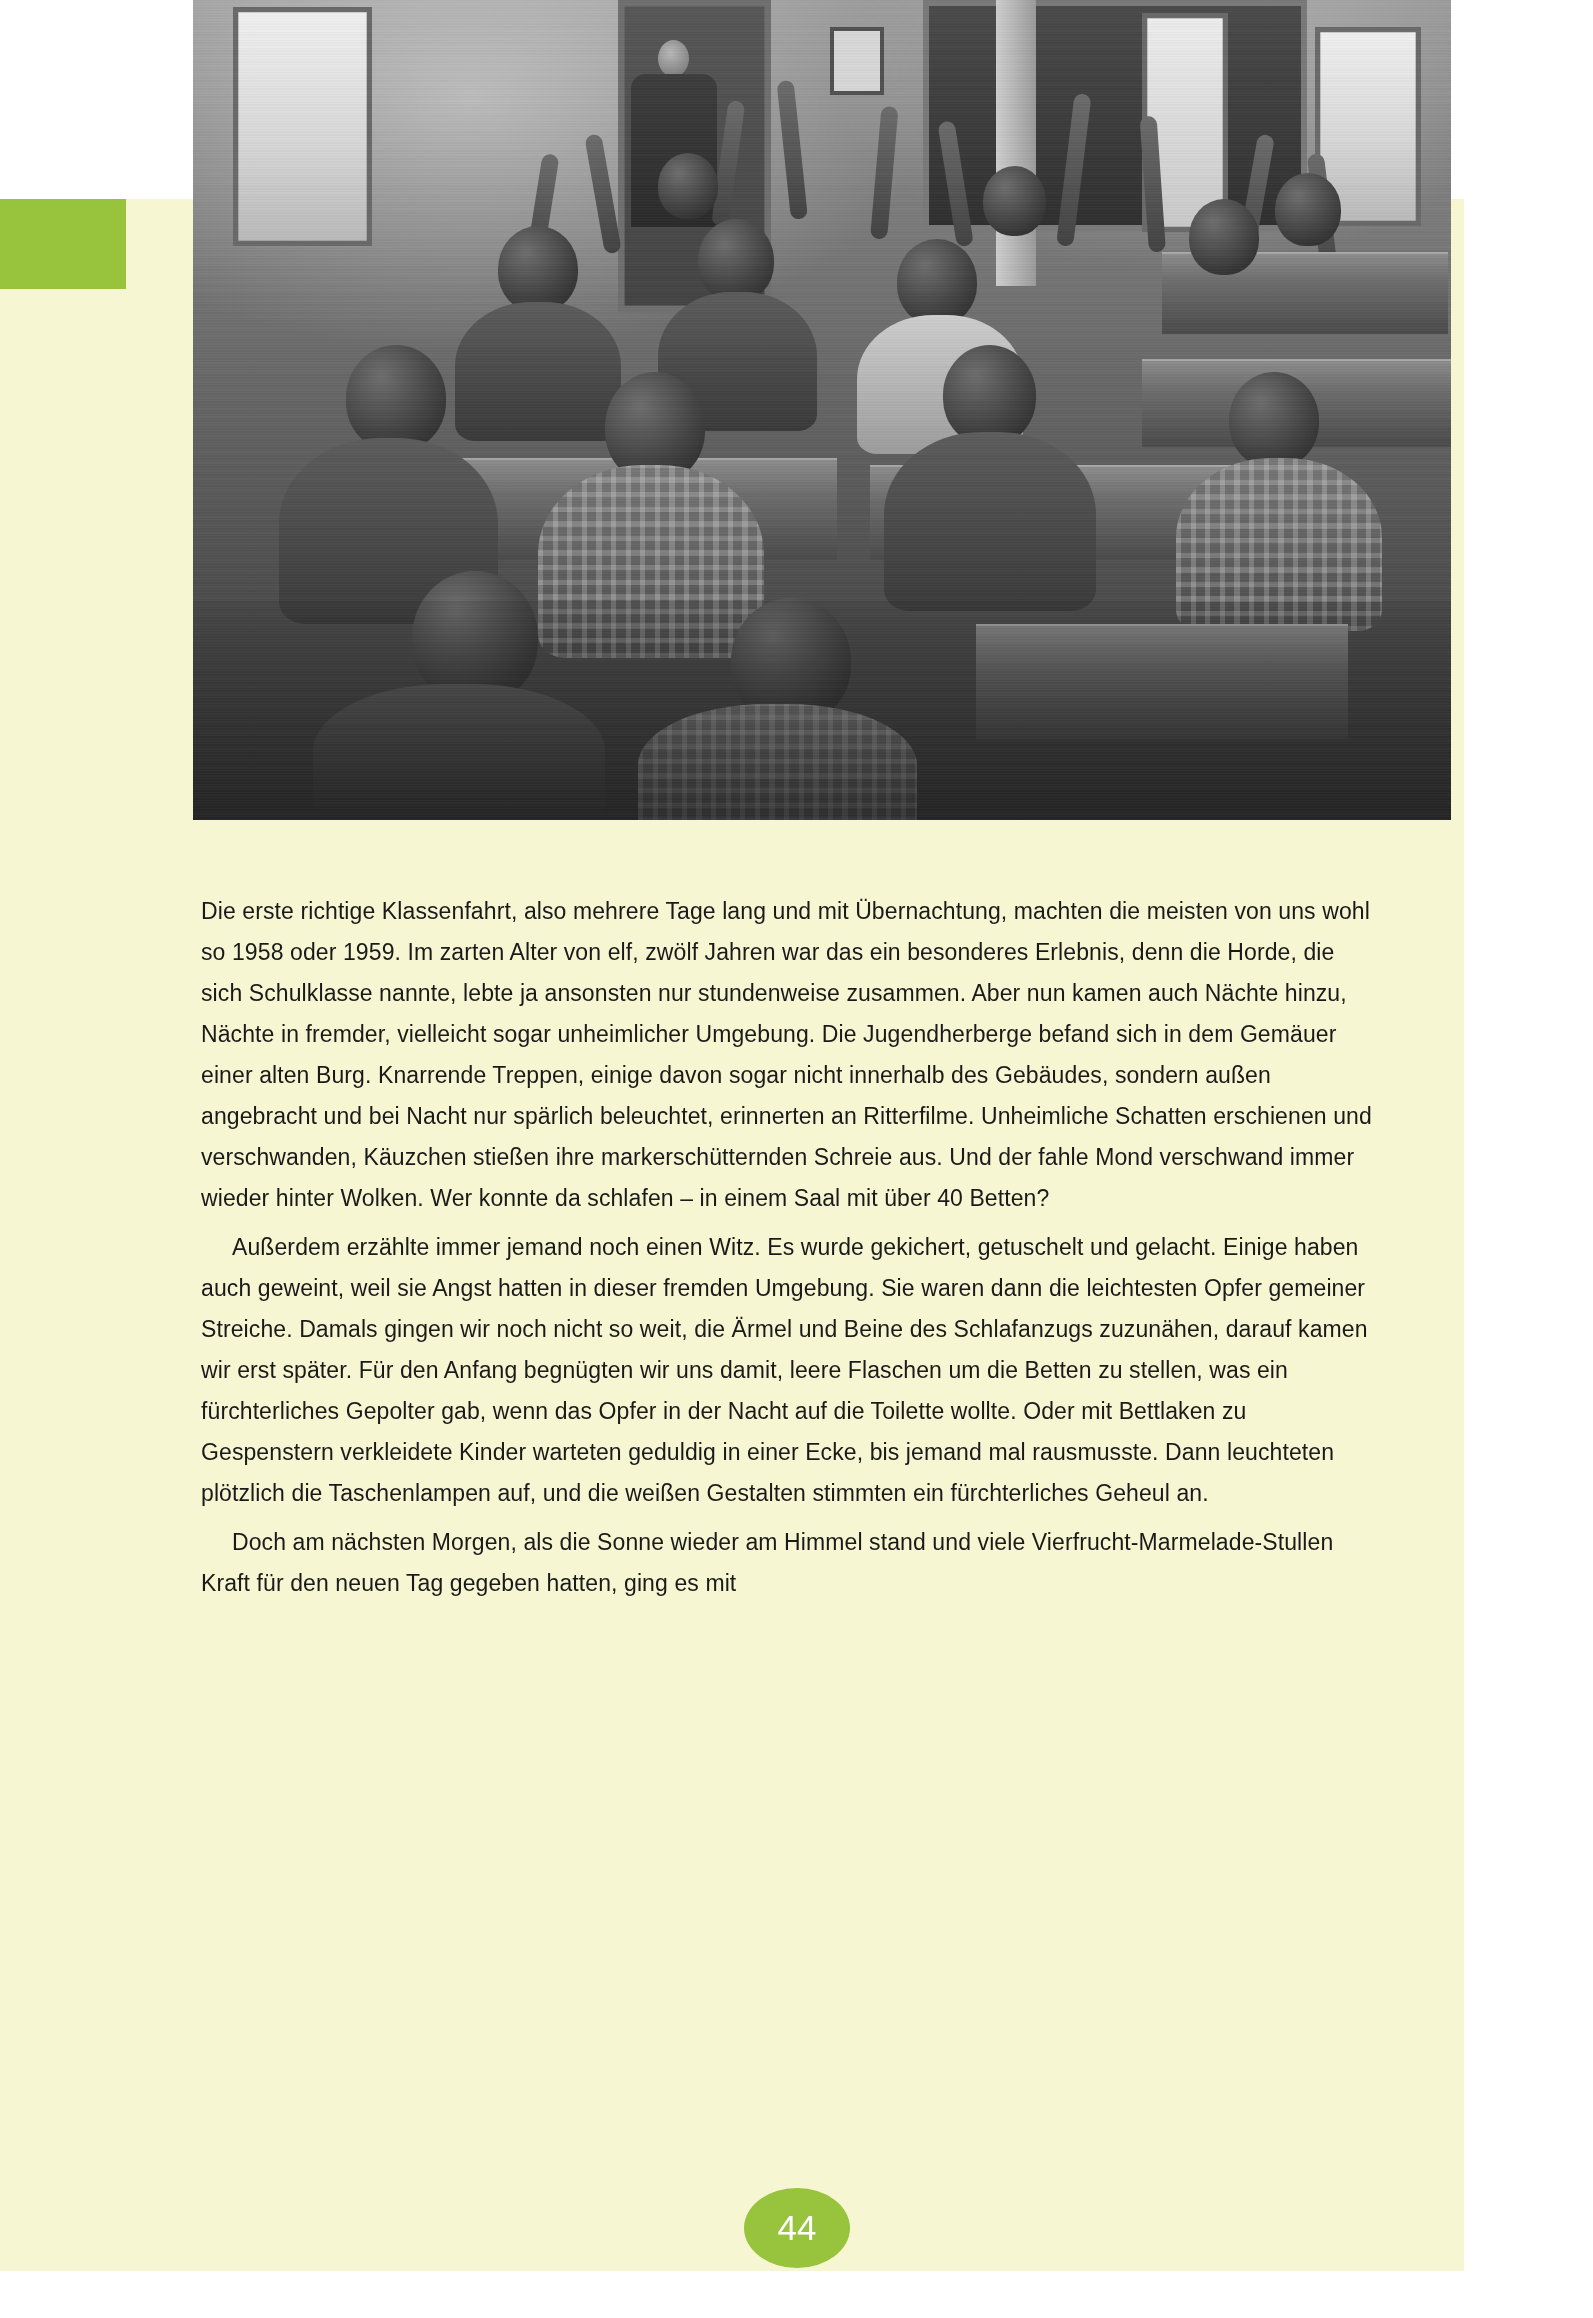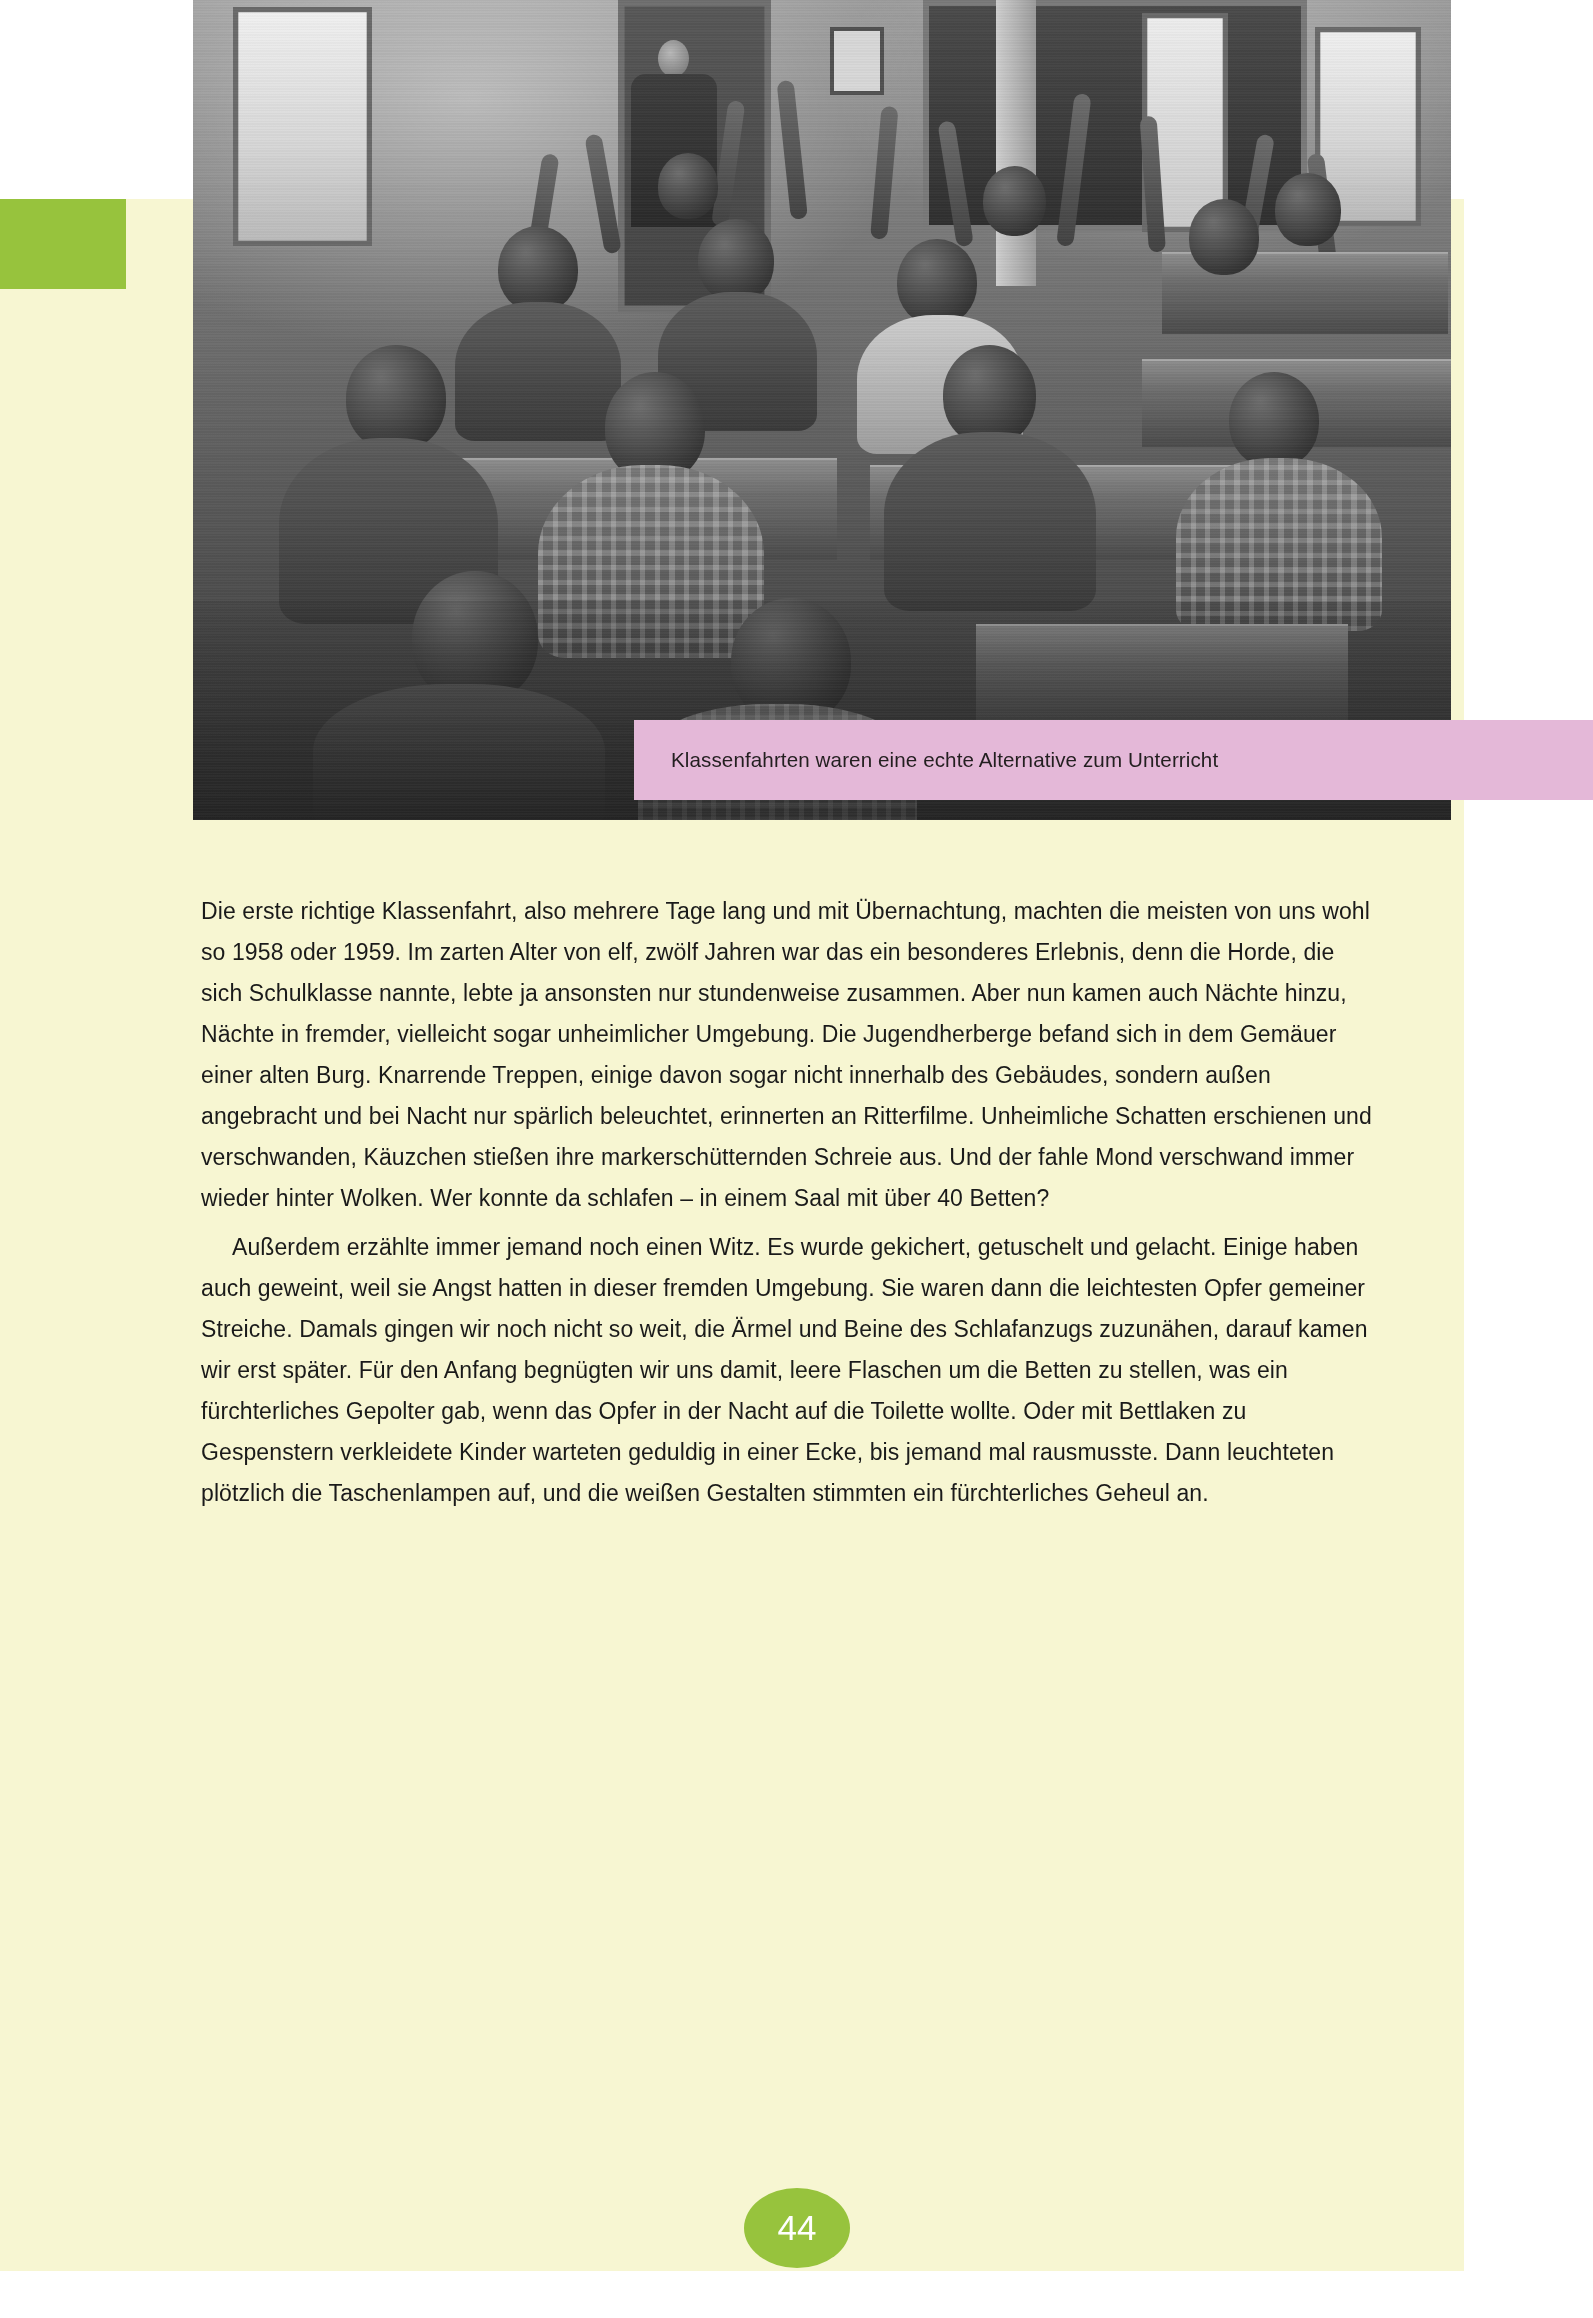--- a/index.html
+++ b/index.html
@@ -304,28 +304,26 @@
       <div class="body" style="left:120px; top:684px; width:292px; height:146px;"></div>
 
       <div class="head" style="left:538px; top:598px; width:120px; height:126px;"></div>
       <div class="body plaid" style="left:445px; top:704px; width:279px; height:133px;"></div>
 
       <div class="ph-floor"></div>
       <div class="photo-grain"></div>
     </div>
   </div>
 
-  <div class="caption-band">
-    <span class="caption-text">Klassenfahrten waren eine echte Alternative zum Unterricht</span>
-  </div>
 
   <div class="content">
     <div class="body-text">
       <p>Die erste richtige Klassenfahrt, also mehrere Tage lang und mit Übernachtung, machten die meisten von uns wohl so 1958 oder 1959. Im zarten Alter von elf, zwölf Jahren war das ein besonderes Erlebnis, denn die Horde, die sich Schulklasse nannte, lebte ja ansonsten nur stundenweise zusammen. Aber nun kamen auch Nächte hinzu, Nächte in fremder, vielleicht sogar unheimlicher Umgebung. Die Jugendherberge befand sich in dem Gemäuer einer alten Burg. Knarrende Treppen, einige davon sogar nicht innerhalb des Gebäudes, sondern außen angebracht und bei Nacht nur spärlich beleuchtet, erinnerten an Ritterfilme. Unheimliche Schatten erschienen und verschwanden, Käuzchen stießen ihre markerschütternden Schreie aus. Und der fahle Mond verschwand immer wieder hinter Wolken. Wer konnte da schlafen – in einem Saal mit über 40 Betten?</p>
       <p class="indent">Außerdem erzählte immer jemand noch einen Witz. Es wurde gekichert, getuschelt und gelacht. Einige haben auch geweint, weil sie Angst hatten in dieser fremden Umgebung. Sie waren dann die leichtesten Opfer gemeiner Streiche. Damals gingen wir noch nicht so weit, die Ärmel und Beine des Schlafanzugs zuzunähen, darauf kamen wir erst später. Für den Anfang begnügten wir uns damit, leere Flaschen um die Betten zu stellen, was ein fürchterliches Gepolter gab, wenn das Opfer in der Nacht auf die Toilette wollte. Oder mit Bettlaken zu Gespenstern verkleidete Kinder warteten geduldig in einer Ecke, bis jemand mal rausmusste. Dann leuchteten plötzlich die Taschenlampen auf, und die weißen Gestalten stimmten ein fürchterliches Geheul an.</p>
+      <p class="indent">Doch am nächsten Morgen, als die Sonne wieder am Himmel stand und viele Vierfrucht-Marmelade-Stullen Kraft für den neuen Tag gegeben hatten, ging es mit</p>
     </div>
   </div>
 
   <div class="folio">
     <span class="folio-num">44</span>
   </div>
 
   <div class="bottom-white"></div>
 </div>
 

